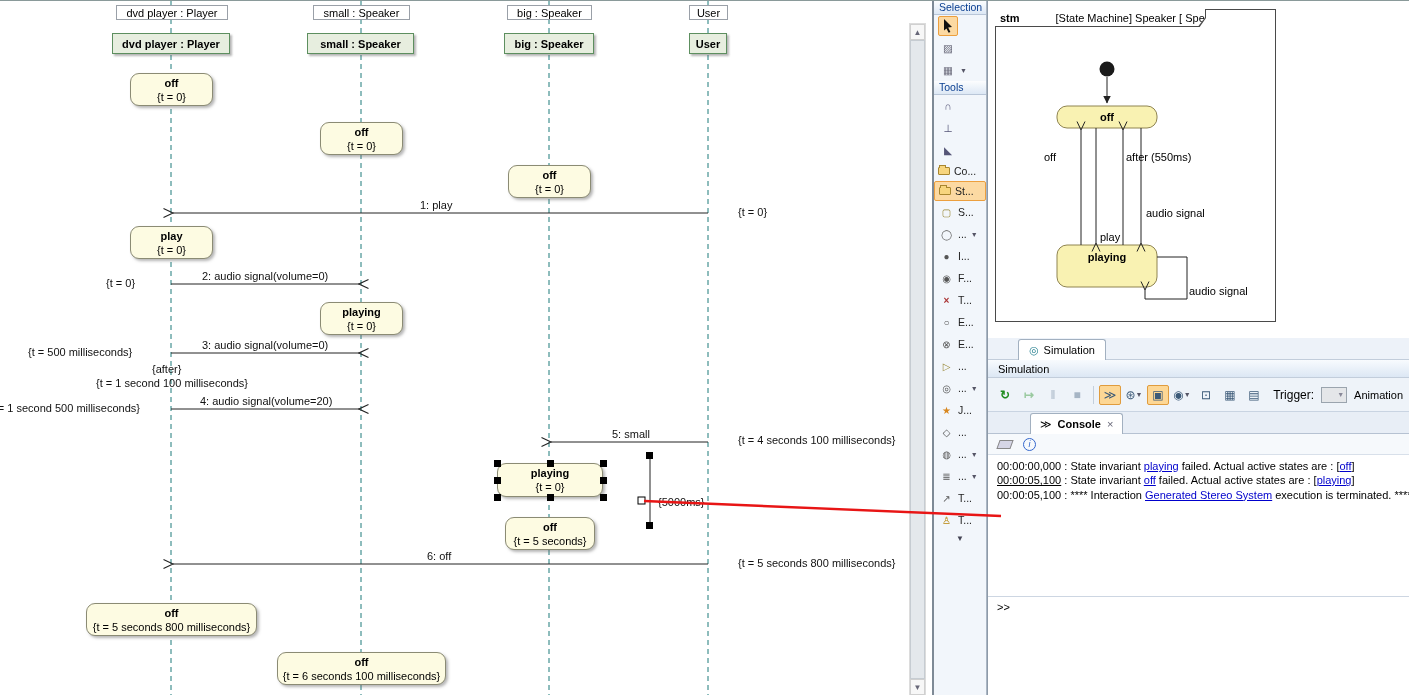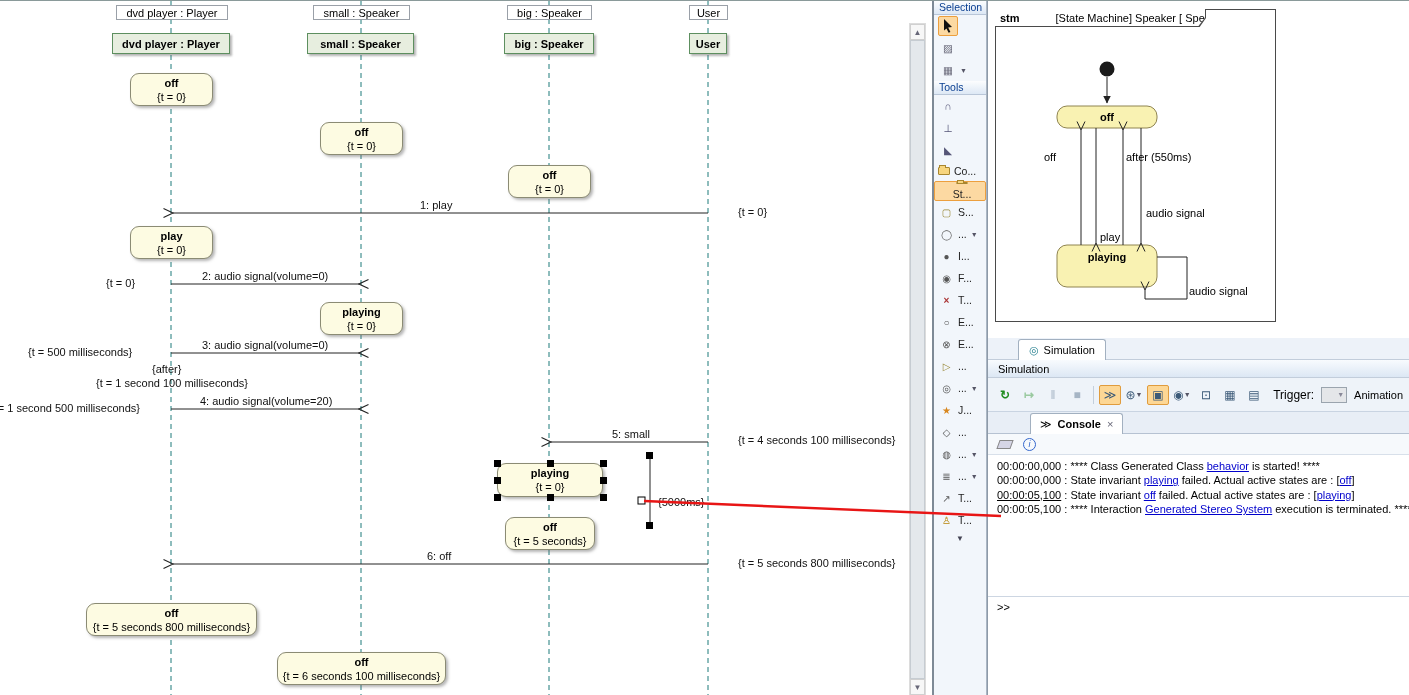--- a/index.html
+++ b/index.html
@@ -27,21 +27,21 @@
             color:#667; font-size:8px; display:flex; align-items:center; justify-content:center; }
   .sb-thumb { position:absolute; left:0; top:16px; width:15px; height:639px; background:#e4e8ec; border:1px solid #c6ccd2; }
 
   
   #palette { position:absolute; left:932px; top:0; width:55px; height:695px; background:#f2f6fb;
              border-left:2px solid #7e8a96; border-right:1px solid #aab6c4; font-size:10.5px; }
   .phead { height:14px; background:linear-gradient(#fcfdfe,#dde8f5); color:#0b3f91;
            padding-left:5px; border-bottom:1px solid #b9c6d8; line-height:13px; }
   .prow { height:22px; display:flex; align-items:center; padding-left:4px; gap:2px; }
   .pbtn { width:20px; height:20px; display:flex; align-items:center; justify-content:center; }
-  .selod { background:#fcd9a2; border:1px solid #ec9f3e; border-radius:2px;flex-direction:column; }
+  .selod { background:#fcd9a2; border:1px solid #ec9f3e; border-radius:2px; }
   .psec { height:20px; display:flex; align-items:center; gap:4px; padding-left:4px; color:#222; }
   .pitem { height:22px; display:flex; align-items:center; gap:4px; padding-left:5px; color:#222; cursor:default; }
   .picon { width:15px; text-align:center; font-size:10px; color:#555; }
   .ddv { font-size:7px; color:#556; }
   .folder { width:12px; height:8px; background:#f7d57e; border:1px solid #a8862f; border-radius:1px; position:relative; }
   .folder::before { content:""; position:absolute; top:-3px; left:0; width:5px; height:2px;
                     background:#f7d57e; border:1px solid #a8862f; border-bottom:none; }
   .pmore { height:16px; text-align:center; font-size:8px; color:#445; padding-top:3px; }
 
   
@@ -391,21 +391,20 @@
         <span style="color:#667;">×</span>
       </div>
     </div>
 
     <div class="con-tools">
       <span class="eraser"></span>
       <span class="circle-i">i</span>
     </div>
 
     <div class="con-body">
-      <div class="cline"><span>00:00:00,000 : **** Class Generated Class </span><span class="lnk">behavior</span><span> is started! ****</span></div>
       <div class="cline"><span>00:00:00,000 : State invariant </span><span class="lnk">playing</span><span> failed. Actual active states are : [</span><span class="lnk">off</span><span>]</span></div>
       <div class="cline"><span class="u">00:00:05,100</span><span> : State invariant </span><span class="lnk">off</span><span> failed. Actual active states are : [</span><span class="lnk">playing</span><span>]</span></div>
       <div class="cline"><span>00:00:05,100 : **** Interaction </span><span class="lnk">Generated Stereo System</span><span> execution is terminated. ****</span></div>
     </div>
 
     <div class="con-prompt">&gt;&gt;</div>
   </div>
 
   <svg id="overlay" width="1409" height="695" viewBox="0 0 1409 695">
     <line x1="644" y1="500" x2="1001" y2="515" stroke="#e81515" stroke-width="2.4"></line>

